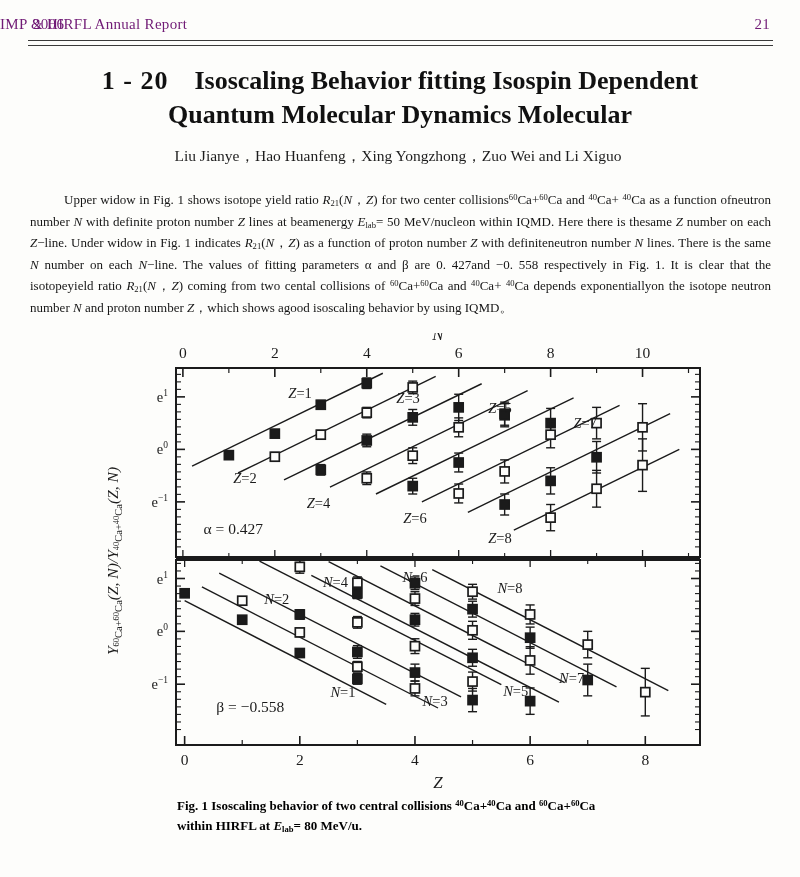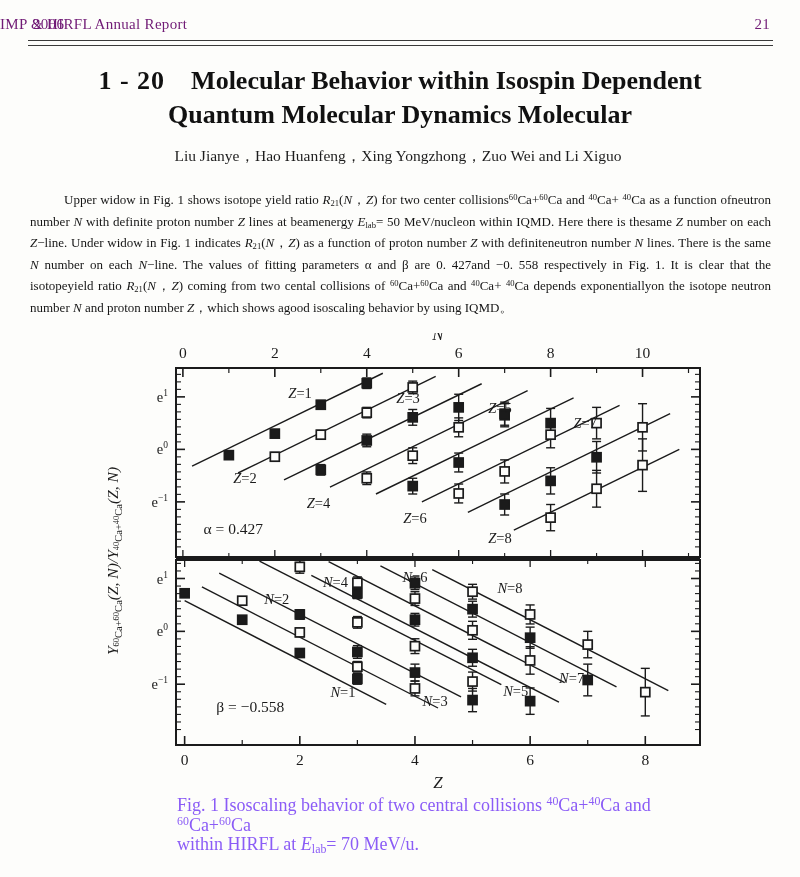--- a/index.html
+++ b/index.html
@@ -10,34 +10,34 @@
   #rule{left:28px;top:40px;width:745px;height:4px;border-top:1.5px solid #3a3a3a;border-bottom:1px solid #3a3a3a;}
   #title{left:0;top:64px;width:800px;text-align:center;font-weight:bold;font-size:26px;line-height:34px;color:#111;}
   #title .num{margin-right:26px;letter-spacing:1px;}
   #authors{left:0;top:146px;width:796px;text-align:center;font-size:15.5px;color:#1d1d1d;}
   #para{left:30px;top:176px;width:741px;font-size:13px;line-height:21.6px;text-align:justify;
         text-indent:34px;color:#161616;}
   sup.s{font-size:0.66em;vertical-align:0.5em;line-height:0;}
   sub.s{font-size:0.66em;vertical-align:-0.22em;line-height:0;}
   .it{font-style:italic;}
   #fig{left:0;top:333px;}
-  #caption{left:177px;top:796px;width:500px;font-size:18px;line-height:19.5px;color:#8b5cf6;}
+  #caption{left:177px;top:796px;width:500px;font-size:13px;line-height:19.5px;color:#000000;font-weight:bold;}
   svg text{font-family:"Liberation Serif","DejaVu Serif",serif;}
 </style>
 </head>
 <body>
 
 <div id="page">
   <div class="abs hdr" style="left:33px;top:16px;">2006</div>
   <div class="abs hdr" style="left:0;top:16px;width:800px;text-align:left;">IMP &amp; HIRFL Annual Report</div>
   <div class="abs hdr" style="right:30px;top:16px;">21</div>
   <div class="abs" id="rule"></div>
 
   <div class="abs" id="title">
-    <div><span class="num">1 - 20</span><span>Molecular Behavior within Isospin Dependent</span></div>
+    <div><span class="num">1 - 20</span><span>Isoscaling Behavior fitting Isospin Dependent</span></div>
     <div>Quantum Molecular Dynamics Molecular</div>
   </div>
 
   <div class="abs" id="authors">Liu Jianye，Hao Huanfeng，Xing Yongzhong，Zuo Wei and Li Xiguo</div>
 
   <p class="abs" id="para"><span>Upper widow in Fig. 1 shows isotope yield ratio </span><span class="it">R</span><sub class="s">21</sub><span>(</span><span class="it">N</span><span>，</span><span class="it">Z</span><span>) for two center collisions</span><sup class="s">60</sup><span>Ca+</span><sup class="s">60</sup><span>Ca and </span><sup class="s">40</sup><span>Ca+ </span><sup class="s">40</sup><span>Ca as a function ofneutron number </span><span class="it">N</span><span> with definite proton number </span><span class="it">Z</span><span> lines at beamenergy </span><span class="it">E</span><sub class="s">lab</sub><span>= 50 MeV/nucleon within IQMD. Here there is thesame </span><span class="it">Z</span><span> number on each </span><span class="it">Z</span><span>−line. Under widow in Fig. 1 indicates </span><span class="it">R</span><sub class="s">21</sub><span>(</span><span class="it">N</span><span>，</span><span class="it">Z</span><span>) as a function of proton number </span><span class="it">Z</span><span> with definiteneutron number </span><span class="it">N</span><span> lines. There is the same </span><span class="it">N</span><span> number on each </span><span class="it">N</span><span>−line. The values of fitting parameters α and β are 0. 427and −0. 558 respectively in Fig. 1. It is clear that the isotopeyield ratio </span><span class="it">R</span><sub class="s">21</sub><span>(</span><span class="it">N</span><span>，</span><span class="it">Z</span><span>) coming from two cental collisions of </span><sup class="s">60</sup><span>Ca+</span><sup class="s">60</sup><span>Ca and </span><sup class="s">40</sup><span>Ca+ </span><sup class="s">40</sup><span>Ca depends exponentiallyon the isotope neutron number </span><span class="it">N</span><span> and proton number </span><span class="it">Z</span><span>，which shows agood isoscaling behavior by using IQMD。</span></p>
 
   <svg class="abs" id="fig" width="800" height="460" viewBox="0 0 800 460">
       <rect x="176" y="35" width="524" height="189" fill="none" stroke="#1b1b1b" stroke-width="2"></rect>
       <line x1="182.89473684210526" y1="35" x2="182.89473684210526" y2="44" stroke="#1b1b1b" stroke-width="1.6"></line>
@@ -481,14 +481,14 @@
       <line x1="645.2967032967033" y1="335.35714285714283" x2="645.2967032967033" y2="382.92857142857144" stroke="#1b1b1b" stroke-width="1.4"></line>
       <line x1="640.7967032967033" y1="335.35714285714283" x2="649.7967032967033" y2="335.35714285714283" stroke="#1b1b1b" stroke-width="1.4"></line>
       <line x1="640.7967032967033" y1="382.92857142857144" x2="649.7967032967033" y2="382.92857142857144" stroke="#1b1b1b" stroke-width="1.4"></line>
       <rect x="640.7967032967033" y="354.6428571428571" width="9" height="9" fill="#fdfdfb" stroke="#1b1b1b" stroke-width="1.7"></rect>
       <text x="509.978021978022" y="260.01428571428573" font-size="14.5" fill="#1b1b1b" text-anchor="middle"><tspan font-style="italic">N</tspan><tspan>=8</tspan></text>
       <text x="216.30769230769232" y="378.70000000000005" font-size="15.5" fill="#1b1b1b" text-anchor="start">β = −0.558</text>
       <line x1="176" y1="225.5" x2="700" y2="225.5" stroke="#1b1b1b" stroke-width="3"></line>
       <text x="118" y="228" text-anchor="middle" fill="#1b1b1b" transform="rotate(-90 118 228)" font-size="15"><tspan font-size="15.5" dy="0" font-style="italic">Y</tspan><tspan font-size="8.5" dy="0.5">60</tspan><tspan font-size="10.5" dy="3.5">Ca+</tspan><tspan font-size="8.5" dy="-3.5">60</tspan><tspan font-size="10.5" dy="3.5">Ca</tspan><tspan font-size="15.5" dy="-4" font-style="italic">(Z, N)/</tspan><tspan font-size="15.5" dy="0" font-style="italic">Y</tspan><tspan font-size="8.5" dy="0.5">40</tspan><tspan font-size="10.5" dy="3.5">Ca+</tspan><tspan font-size="8.5" dy="-3.5">40</tspan><tspan font-size="10.5" dy="3.5">Ca</tspan><tspan font-size="15.5" dy="-4" font-style="italic">(Z, N)</tspan></text>
     </svg>
 
-  <div class="abs" id="caption"><span>Fig. 1  Isoscaling behavior of two central collisions </span><sup class="s">40</sup><span>Ca+</span><sup class="s">40</sup><span>Ca and </span><sup class="s">60</sup><span>Ca+</span><sup class="s">60</sup><span>Ca</span><br><span>within HIRFL at </span><span class="it">E</span><sub class="s">lab</sub><span>= 70 MeV/u.</span></div>
+  <div class="abs" id="caption"><span>Fig. 1  Isoscaling behavior of two central collisions </span><sup class="s">40</sup><span>Ca+</span><sup class="s">40</sup><span>Ca and </span><sup class="s">60</sup><span>Ca+</span><sup class="s">60</sup><span>Ca</span><br><span>within HIRFL at </span><span class="it">E</span><sub class="s">lab</sub><span>= 80 MeV/u.</span></div>
 </div>
 
 </body></html>

